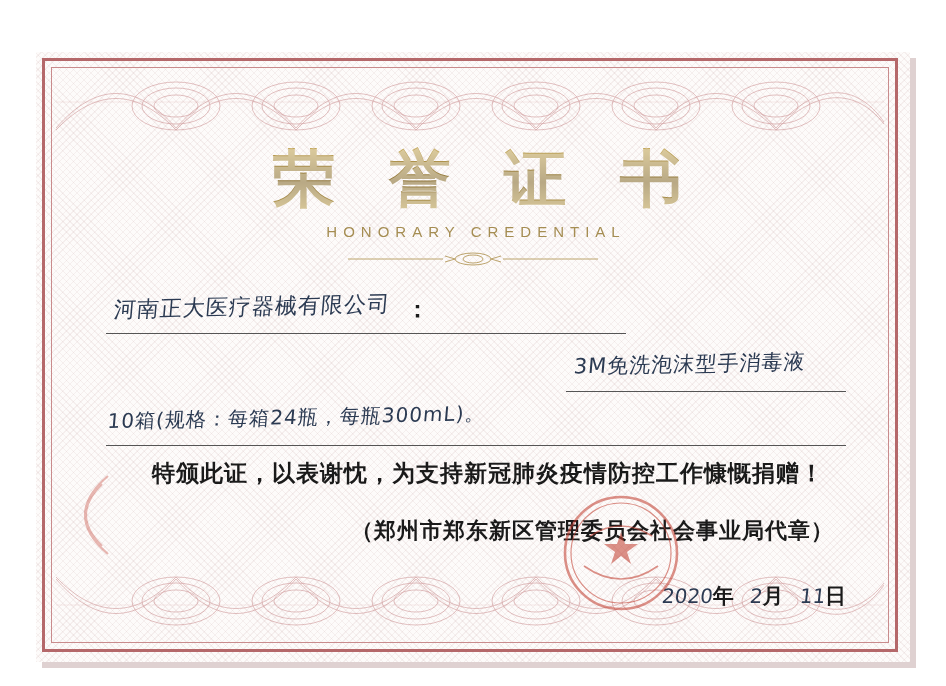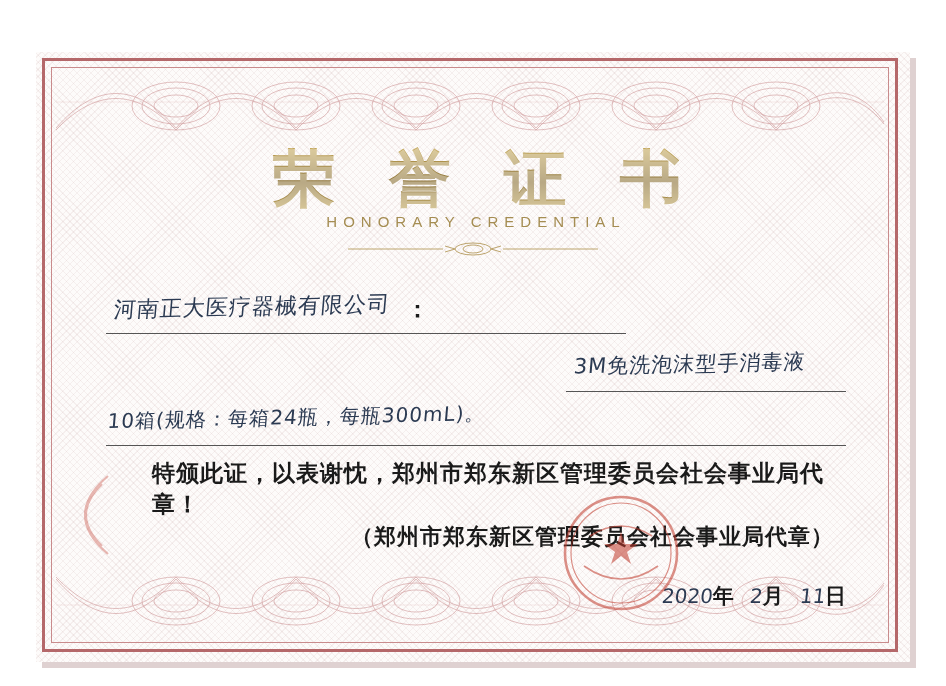--- a/index.html
+++ b/index.html
@@ -85,20 +85,21 @@
     color: #9a8243;
     background: linear-gradient(180deg, #c9ad5f 0%, #8a7034 55%, #c0a456 100%);
     -webkit-background-clip: text;
     background-clip: text;
     -webkit-text-fill-color: transparent;
     text-shadow: 0 1px 0 rgba(255,255,255,0.4);
     line-height: 1.1;
     padding-left: 25px;
   }
   .title-en {
+    margin-top: 10px;
     font-family: "Liberation Sans", sans-serif;
     font-size: 15px;
     letter-spacing: 6px;
     color: #a58d52;
     padding-left: 6px;
   }
   .title-divider {
     margin: 12px auto 0;
     width: 250px;
     height: 14px;
@@ -191,21 +192,21 @@
   }
   .sig .org {
     font-family: "DejaVu Serif", serif;
     font-size: 23px;
     font-weight: bold;
     color: #1a1a1a;
     letter-spacing: 2px;
     padding-right: 56px;
   }
   .sig .org2 {
-    margin-top: 18px;
+    margin-top: 12px;
     font-family: "DejaVu Serif", serif;
     font-size: 22px;
     font-weight: bold;
     color: #1a1a1a;
     letter-spacing: 1px;
     padding-right: 12px;
   }
 
   .date-row {
     position: absolute;
@@ -343,21 +344,21 @@
       <div class="rule"></div>
       <span class="hand">3M免洗泡沫型手消毒液</span>
     </div>
 
     <div class="row3 line">
       <div class="rule"></div>
       <span class="hand">10箱(规格：每箱24瓶，每瓶300mL)。</span>
     </div>
 
     <div class="row4 line">
-      <span class="printed">特颁此证，以表谢忱，郑州市郑东新区管理委员会社会事业局代章！</span>
+      <span class="printed">特颁此证，以表谢忱，为支持新冠肺炎疫情防控工作慷慨捐赠！</span>
     </div>
 
     <div class="sig">
       <div class="org2">（郑州市郑东新区管理委员会社会事业局代章）</div>
     </div>
 
     <div class="date-row">
       <span class="num">2020</span><span>年</span>
       &nbsp;&nbsp;
       <span class="num">2</span><span>月</span>

